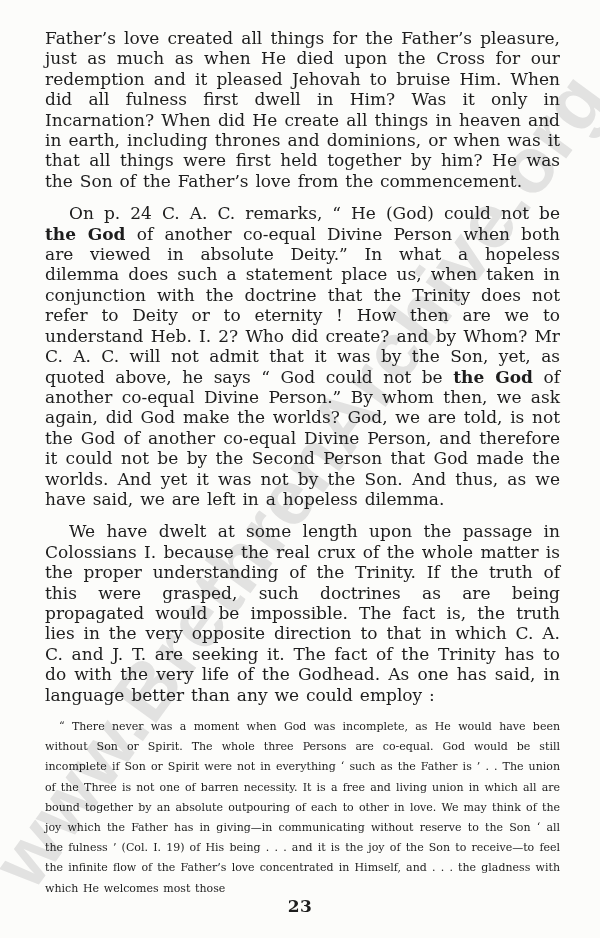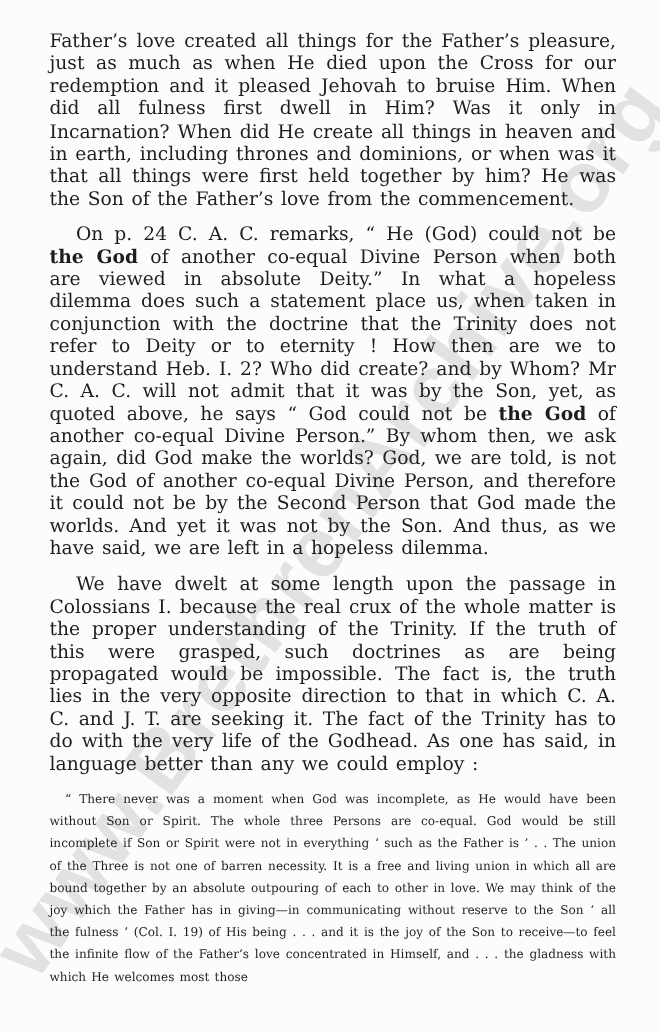--- a/index.html
+++ b/index.html
@@ -85,14 +85,15 @@
     <p class="body-para"><span>Father’s love created all things for the Father’s pleasure, just as much as when He died upon the Cross for our redemption and it pleased Jehovah to bruise Him. When did all fulness first dwell in Him?  Was it only in Incarnation?  When did He create all things in heaven and in earth, including thrones and dominions, or when was it that all things were first held together by him? He was the Son of the Father’s love from the commencement.</span></p>
 
     <p class="body-para indent"><span>On p. 24 C. A. C. remarks, “ He (God) could not be </span><span class="bold-seg">the God</span><span> of another co-equal Divine Person when both are viewed in absolute Deity.”  In what a hopeless dilemma does such a statement place us, when taken in conjunction with the doctrine that the Trinity does not refer to Deity or to eternity !  How then are we to understand Heb. I. 2?  Who did create? and by Whom?  Mr C. A. C. will not admit that it was by the Son, yet, as quoted above, he says “ God could not be </span><span class="bold-seg">the God</span><span> of another co-equal Divine Person.”  By whom then, we ask again, did God make the worlds? God, we are told, is not the God of another co-equal Divine Person, and therefore it could not be by the Second Person that God made the worlds.  And yet it was not by the Son.  And thus, as we have said, we are left in a hopeless dilemma.</span></p>
 
     <p class="body-para indent"><span>We have dwelt at some length upon the passage in Colossians I. because the real crux of the whole matter is the proper understanding of the Trinity.  If the truth of this were grasped, such doctrines as are being propagated would be impossible.  The fact is, the truth lies in the very opposite direction to that in which C. A. C. and J. T. are seeking it.  The fact of the Trinity has to do with the very life of the Godhead. As one has said, in language better than any we could employ :</span></p>
 
     <p class="quote-para"><span>“ There never was a moment when God was incomplete, as He would have been without Son or Spirit.  The whole three Persons are co-equal.  God would be still incomplete if Son or Spirit were not in everything ‘ such as the Father is ’ . .  The union of the Three is not one of barren necessity.  It is a free and living union in which all are bound together by an absolute outpouring of each to other in love.  We may think of the joy which the Father has in giving—in communicating without reserve to the Son ‘ all the fulness ’ (Col. I. 19) of His being . . . and it is the joy of the Son to receive—to feel the infinite flow of the Father’s love concentrated in Himself, and . . . the gladness with which He welcomes most those</span></p>
 
   </div>
 
+  <div class="page-number">23</div>
 
 </div>
 
 </body></html>

